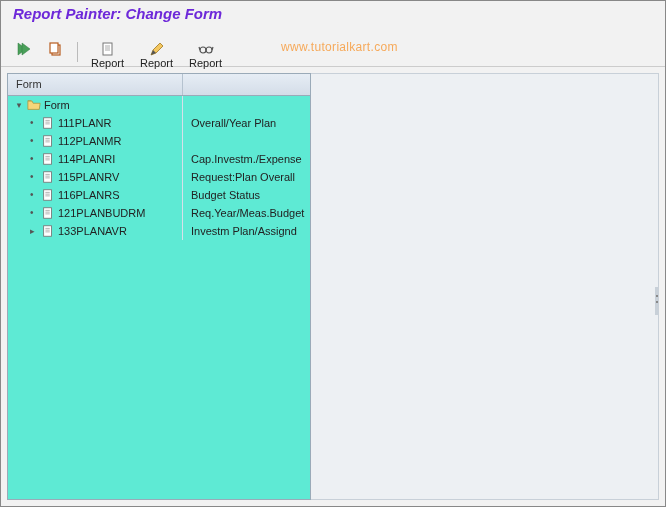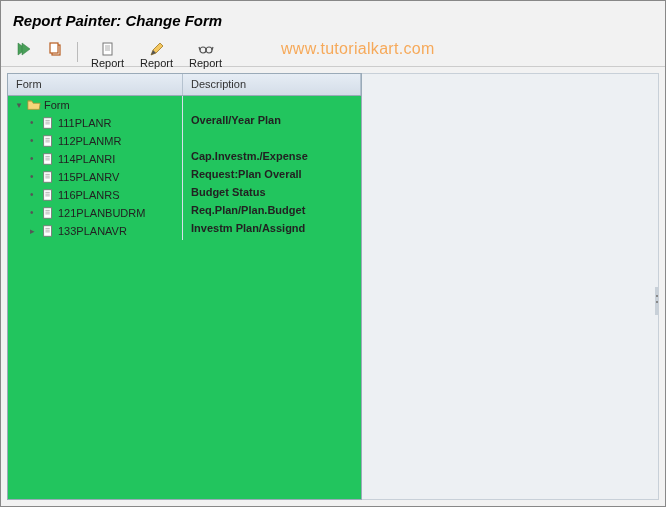--- a/index.html
+++ b/index.html
@@ -3,25 +3,25 @@
   <meta charset="utf-8">
   <style>
     * { box-sizing: border-box; margin: 0; padding: 0; font-family: Arial, sans-serif; }
     html, body { width: 666px; height: 507px; overflow: hidden; }
     body {
       background: #f2f2f2;
       border: 1px solid #888;
     }
     .title-bar {
       height: 36px;
-      padding: 11px 12px 4px 12px;
+      padding: 4px 12px 4px 12px;
       font-size: 15px;
       font-weight: bold;
       font-style: italic;
-      color: #000000;
+      color: #6d28d9;
       background: #f2f2f2;
     }
     .toolbar {
       height: 30px;
       padding: 2px 8px;
       display: flex;
       align-items: center;
       gap: 2px;
       background: #f2f2f2;
       border-bottom: 1px solid #ccc;
@@ -45,38 +45,38 @@
       background: #bbb;
       margin: 0 4px;
     }
     .icon { width: 16px; height: 16px; display: inline-block; }
     .icon svg { width: 16px; height: 16px; display: block; }
 
     .watermark {
       position: absolute;
       left: 280px;
       top: 3px;
-      font-size: 16px;
+      font-size: 12px;
       color: #f7a24a;
       opacity: 0.9;
       font-family: Arial, sans-serif;
       pointer-events: none;
       letter-spacing: 0.3px;
     }
 
     .content {
       display: flex;
       height: calc(100% - 66px);
       padding: 6px;
       gap: 0;
     }
     .tree-panel {
-      width: 355px;
+      width: 304px;
       height: 100%;
-      background: #22c55e;
+      background: #5eead4;
       border: 1px solid #9aaab8;
       position: relative;
       overflow: hidden;
     }
     .header-row {
       display: flex;
       height: 22px;
       background: linear-gradient(#e6edf5, #d4dde8);
       border-bottom: 1px solid #9aaab8;
       font-size: 11px;
@@ -103,22 +103,21 @@
       gap: 3px;
       padding-left: 6px;
       border-right: 1px solid #d6e0ea;
       height: 100%;
     }
     .cell-desc {
       flex: 1;
       padding-left: 8px;
       height: 100%;
       display: flex;
-      align-items: flex-start;
-      font-weight: bold;
+      align-items: center;
     }
     .indent-1 { padding-left: 22px !important; }
     .toggle {
       width: 10px;
       height: 10px;
       display: inline-flex;
       align-items: center;
       justify-content: center;
       color: #555;
       font-size: 9px;
@@ -218,21 +217,20 @@
     </span>
     <span>Report</span>
   </div>
   <div class="watermark">www.tutorialkart.com</div>
 </div>
 
 <div class="content">
   <div class="tree-panel">
     <div class="header-row">
       <div class="header-cell col-form">Form</div>
-      <div class="header-cell col-desc">Description</div>
     </div>
     <div class="tree-body">
 
       <div class="tree-row">
         <div class="cell-form">
           <span class="toggle">▾</span>
           <span class="folder-ico">
             <svg viewBox="0 0 16 16">
                 <path d="M1 4 L6 4 L7 6 L15 6 L14 13 L1 13 Z" fill="#f6d67a" stroke="#b08b2e" stroke-width="0.8"></path>
                 <path d="M1 4 L1 3 L5 3 L6 4" fill="#f6d67a" stroke="#b08b2e" stroke-width="0.8"></path>
@@ -337,21 +335,21 @@
               <svg viewBox="0 0 16 16">
                 <rect x="3" y="2" width="9" height="12" fill="#fff" stroke="#777" stroke-width="1"></rect>
                 <line x1="5" y1="5" x2="10" y2="5" stroke="#aaa"></line>
                 <line x1="5" y1="7" x2="10" y2="7" stroke="#aaa"></line>
                 <line x1="5" y1="9" x2="10" y2="9" stroke="#aaa"></line>
               </svg>
             </span>
           <span>121PLANBUDRM</span>
         </div>
         <div class="cell-desc">
-            <span>Req.Plan/Plan.Budget</span>
+            <span>Req.Year/Meas.Budget</span>
           </div>
       </div>
 
       <div class="tree-row">
         <div class="cell-form indent-1">
           <span class="bullet" style="font-size:9px;">▸</span>
           <span class="doc-ico">
               <svg viewBox="0 0 16 16">
                 <rect x="3" y="2" width="9" height="12" fill="#fff" stroke="#777" stroke-width="1"></rect>
                 <line x1="5" y1="5" x2="10" y2="5" stroke="#aaa"></line>

